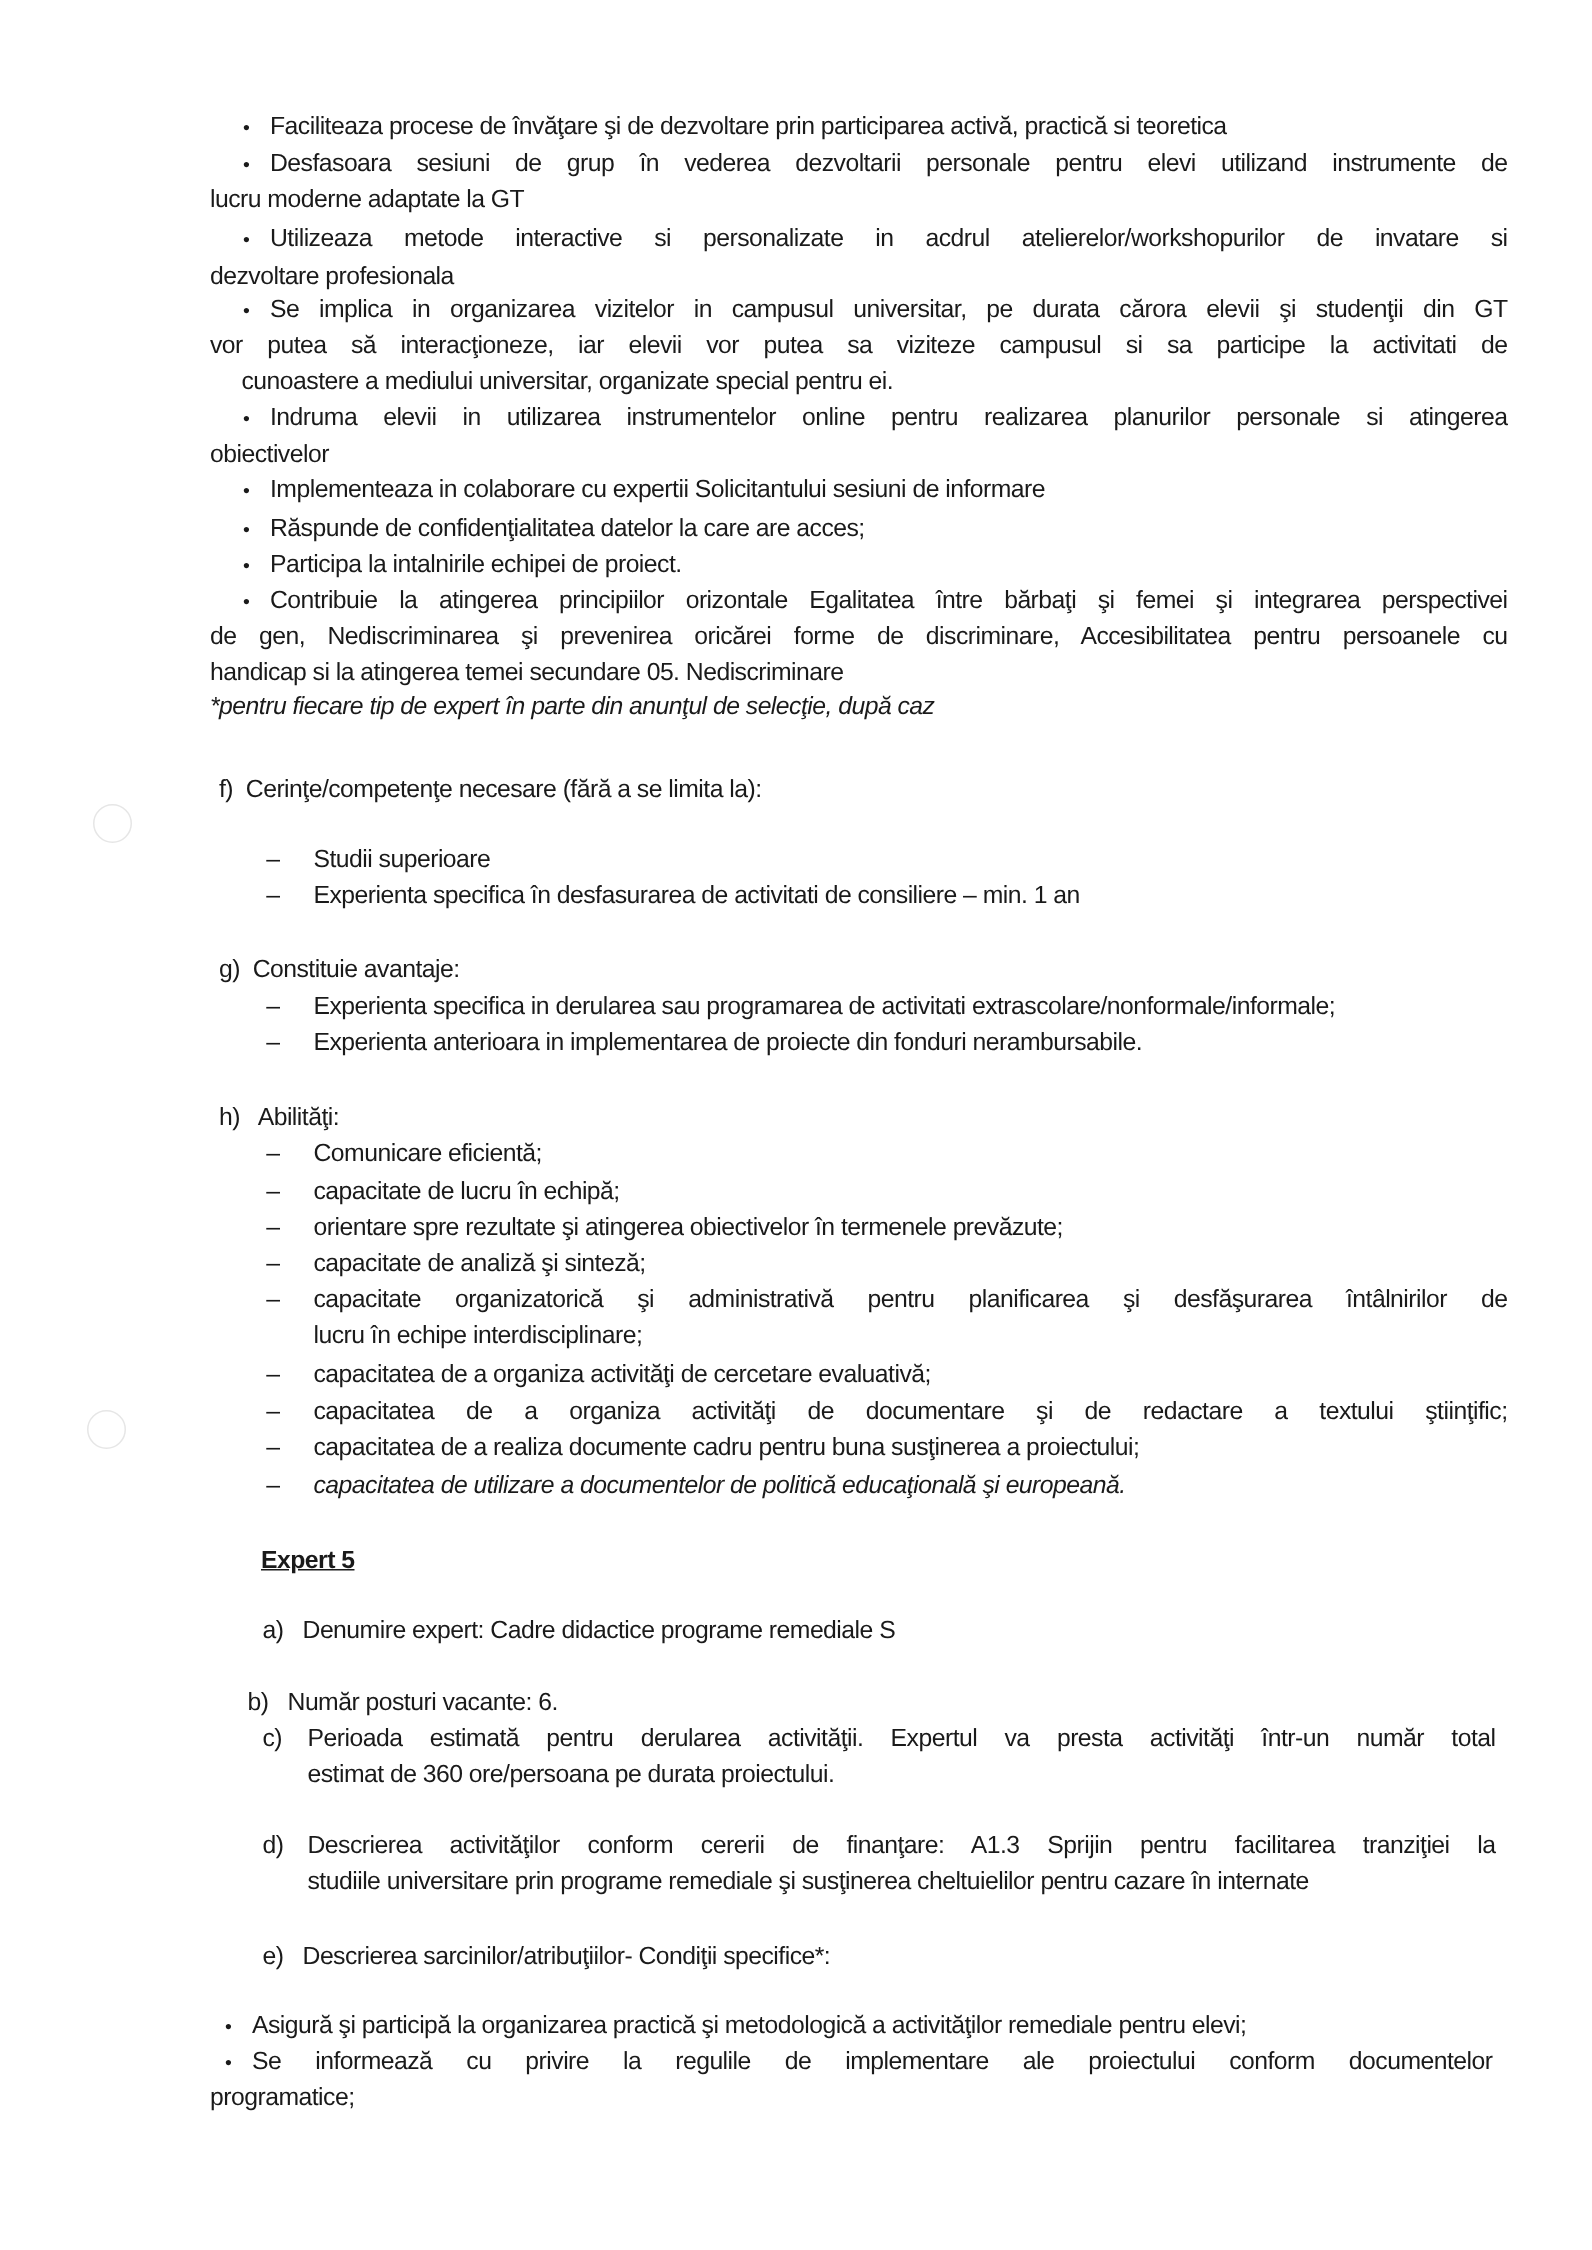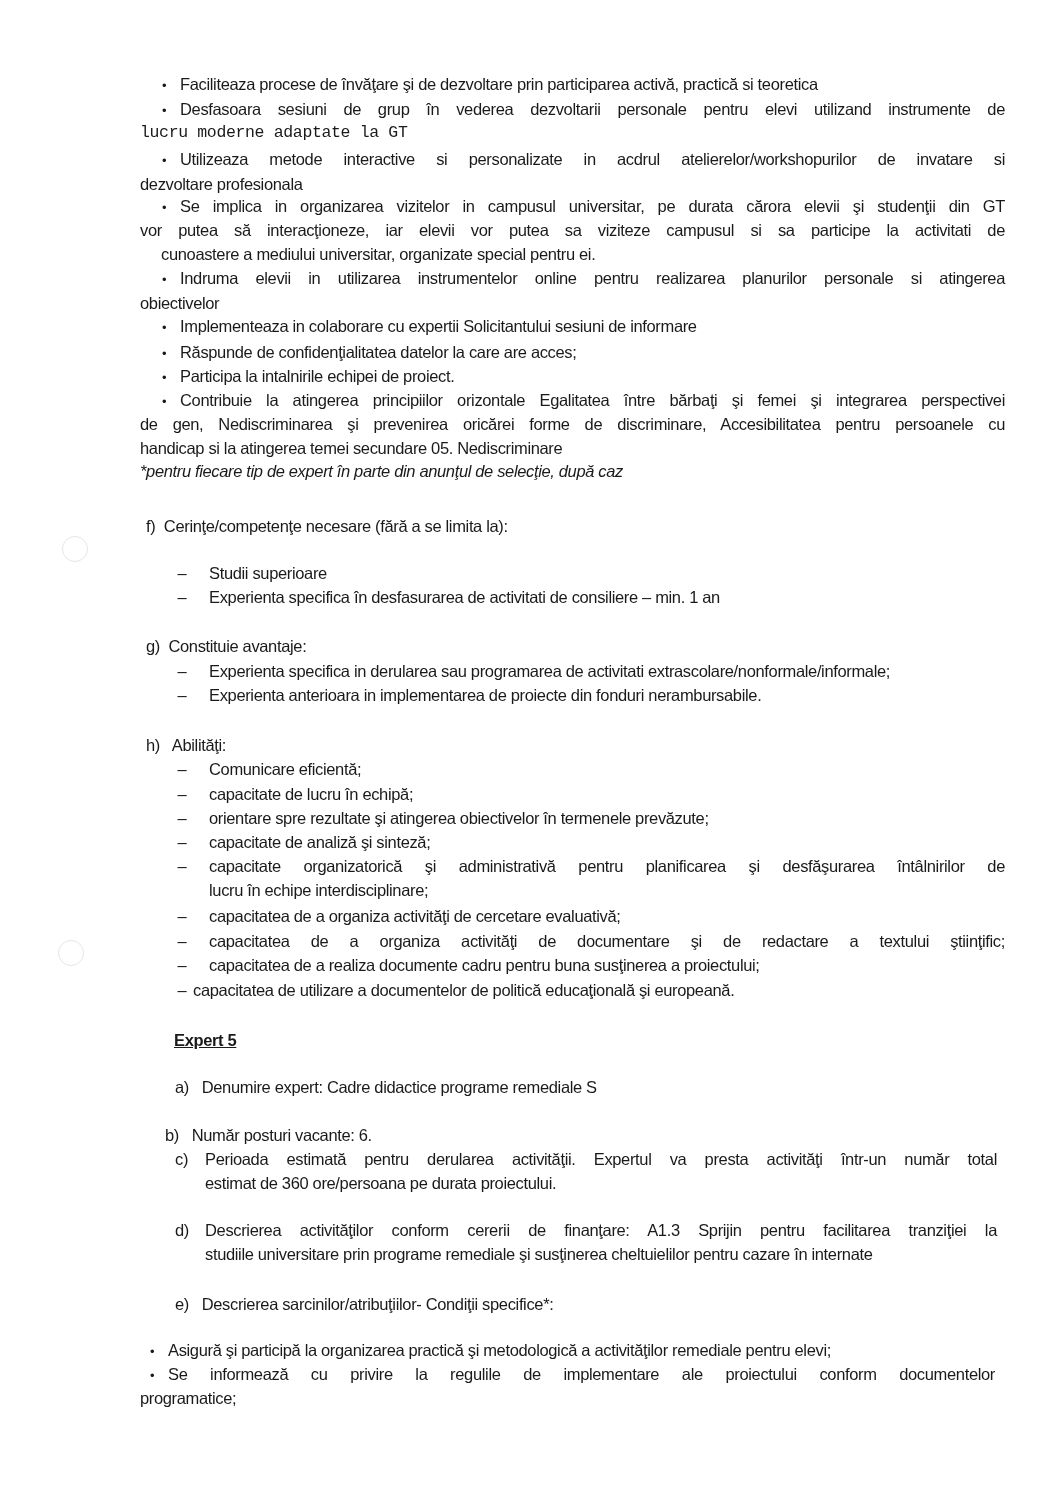--- a/index.html
+++ b/index.html
@@ -26,21 +26,21 @@
 <body>
 
 <div class="page">
 
   <div class="hole" style="left:62px; top:536px;"></div>
   <div class="hole" style="left:58px; top:940px;"></div>
 
   <div class="ln" style="left:162px; top:72px;"><span class="bullet">•</span><span>Faciliteaza procese de învăţare şi de dezvoltare prin participarea activă, practică si teoretica</span></div>
 
   <div class="ln just" style="left:162px; top:97px; width:843px;"><span class="bullet">•</span><span>Desfasoara sesiuni de grup în vederea dezvoltarii personale pentru  elevi utilizand instrumente de</span></div>
-  <div class="ln" style="left:140px; top:121px;font-family:Liberation Mono, monospace;"><span>lucru moderne adaptate la GT</span></div>
+  <div class="ln" style="left:140px; top:121px;"><span>lucru moderne adaptate la GT</span></div>
 
   <div class="ln just" style="left:162px; top:147px; width:843px;"><span class="bullet">•</span><span>Utilizeaza metode interactive si personalizate in acdrul atelierelor/workshopurilor de invatare si</span></div>
   <div class="ln" style="left:140px; top:172px;text-align:center;"><span>dezvoltare  profesionala</span></div>
 
   <div class="ln just" style="left:162px; top:194px; width:843px;"><span class="bullet">•</span><span>Se implica in organizarea vizitelor in campusul universitar, pe durata cărora elevii şi studenţii din GT</span></div>
   <div class="ln just" style="left:140px; top:218px; width:865px;"><span>vor putea să interacţioneze, iar elevii vor putea sa viziteze campusul si sa participe la activitati de</span></div>
   <div class="ln" style="left:140px; top:242px;margin-left:21px;"><span>cunoastere a mediului universitar, organizate special pentru ei.</span></div>
 
   <div class="ln just" style="left:162px; top:266px; width:843px;"><span class="bullet">•</span><span>Indruma elevii in utilizarea instrumentelor online pentru realizarea planurilor personale si atingerea</span></div>
   <div class="ln" style="left:140px; top:291px;"><span>obiectivelor</span></div>
@@ -72,21 +72,21 @@
       <span class="dash" style="left:0;">–</span>
       <div class="just" style="margin-left:34px; width:796px;">capacitate organizatorică şi administrativă pentru planificarea şi desfăşurarea întâlnirilor de</div>
     </div>
   <div class="ln" style="left:209px; top:878px;"><span>lucru în echipe interdisciplinare;</span></div>
   <div class="ln" style="left:175px; top:904px;"><span class="dash" style="left:0;">–</span><span style="margin-left:34px;margin-top:24px;">capacitatea de a organiza activităţi de cercetare evaluativă;</span></div>
   <div class="ln" style="left:175px; top:929px; width:830px;">
       <span class="dash" style="left:0;">–</span>
       <div class="just" style="margin-left:34px; width:796px;">capacitatea de a organiza activităţi de documentare şi de redactare a textului ştiinţific;</div>
     </div>
   <div class="ln" style="left:175px; top:953px;"><span class="dash" style="left:0;">–</span><span style="margin-left:34px;">capacitatea de a realiza documente cadru pentru buna susţinerea a proiectului;</span></div>
-  <div class="ln" style="left:175px; top:978px;"><span class="dash" style="left:0;">–</span><span style="margin-left:18px;">capacitatea de utilizare a documentelor de politică educaţională şi europeană.</span></div>
+  <div class="ln" style="left:175px; top:978px;"><span class="dash" style="left:0;">–</span><span style="margin-left:34px;font-style:italic;">capacitatea de utilizare a documentelor de politică educaţională şi europeană.</span></div>
 
   <div class="ln underline" style="left:174px; top:1028px;">Expert 5</div>
 
   <div class="ln" style="left:175px; top:1075px;"><span>a)</span>&nbsp;&nbsp; <span>Denumire  expert: Cadre didactice programe remediale S</span></div>
   <div class="ln" style="left:165px; top:1123px;"><span>b)</span>&nbsp;&nbsp; <span>Număr posturi vacante: 6.</span></div>
   <div class="ln" style="left:175px; top:1147px; width:830px;">
       <span style="position:absolute; left:0;">c)</span>
       <div class="just" style="margin-left:30px; width:792px;">Perioada estimată pentru derularea activităţii. Expertul va presta activităţi într-un număr total</div>
     </div>
   <div class="ln" style="left:205px; top:1171px;"><span>estimat  de  360 ore/persoana pe durata proiectului.</span></div>

